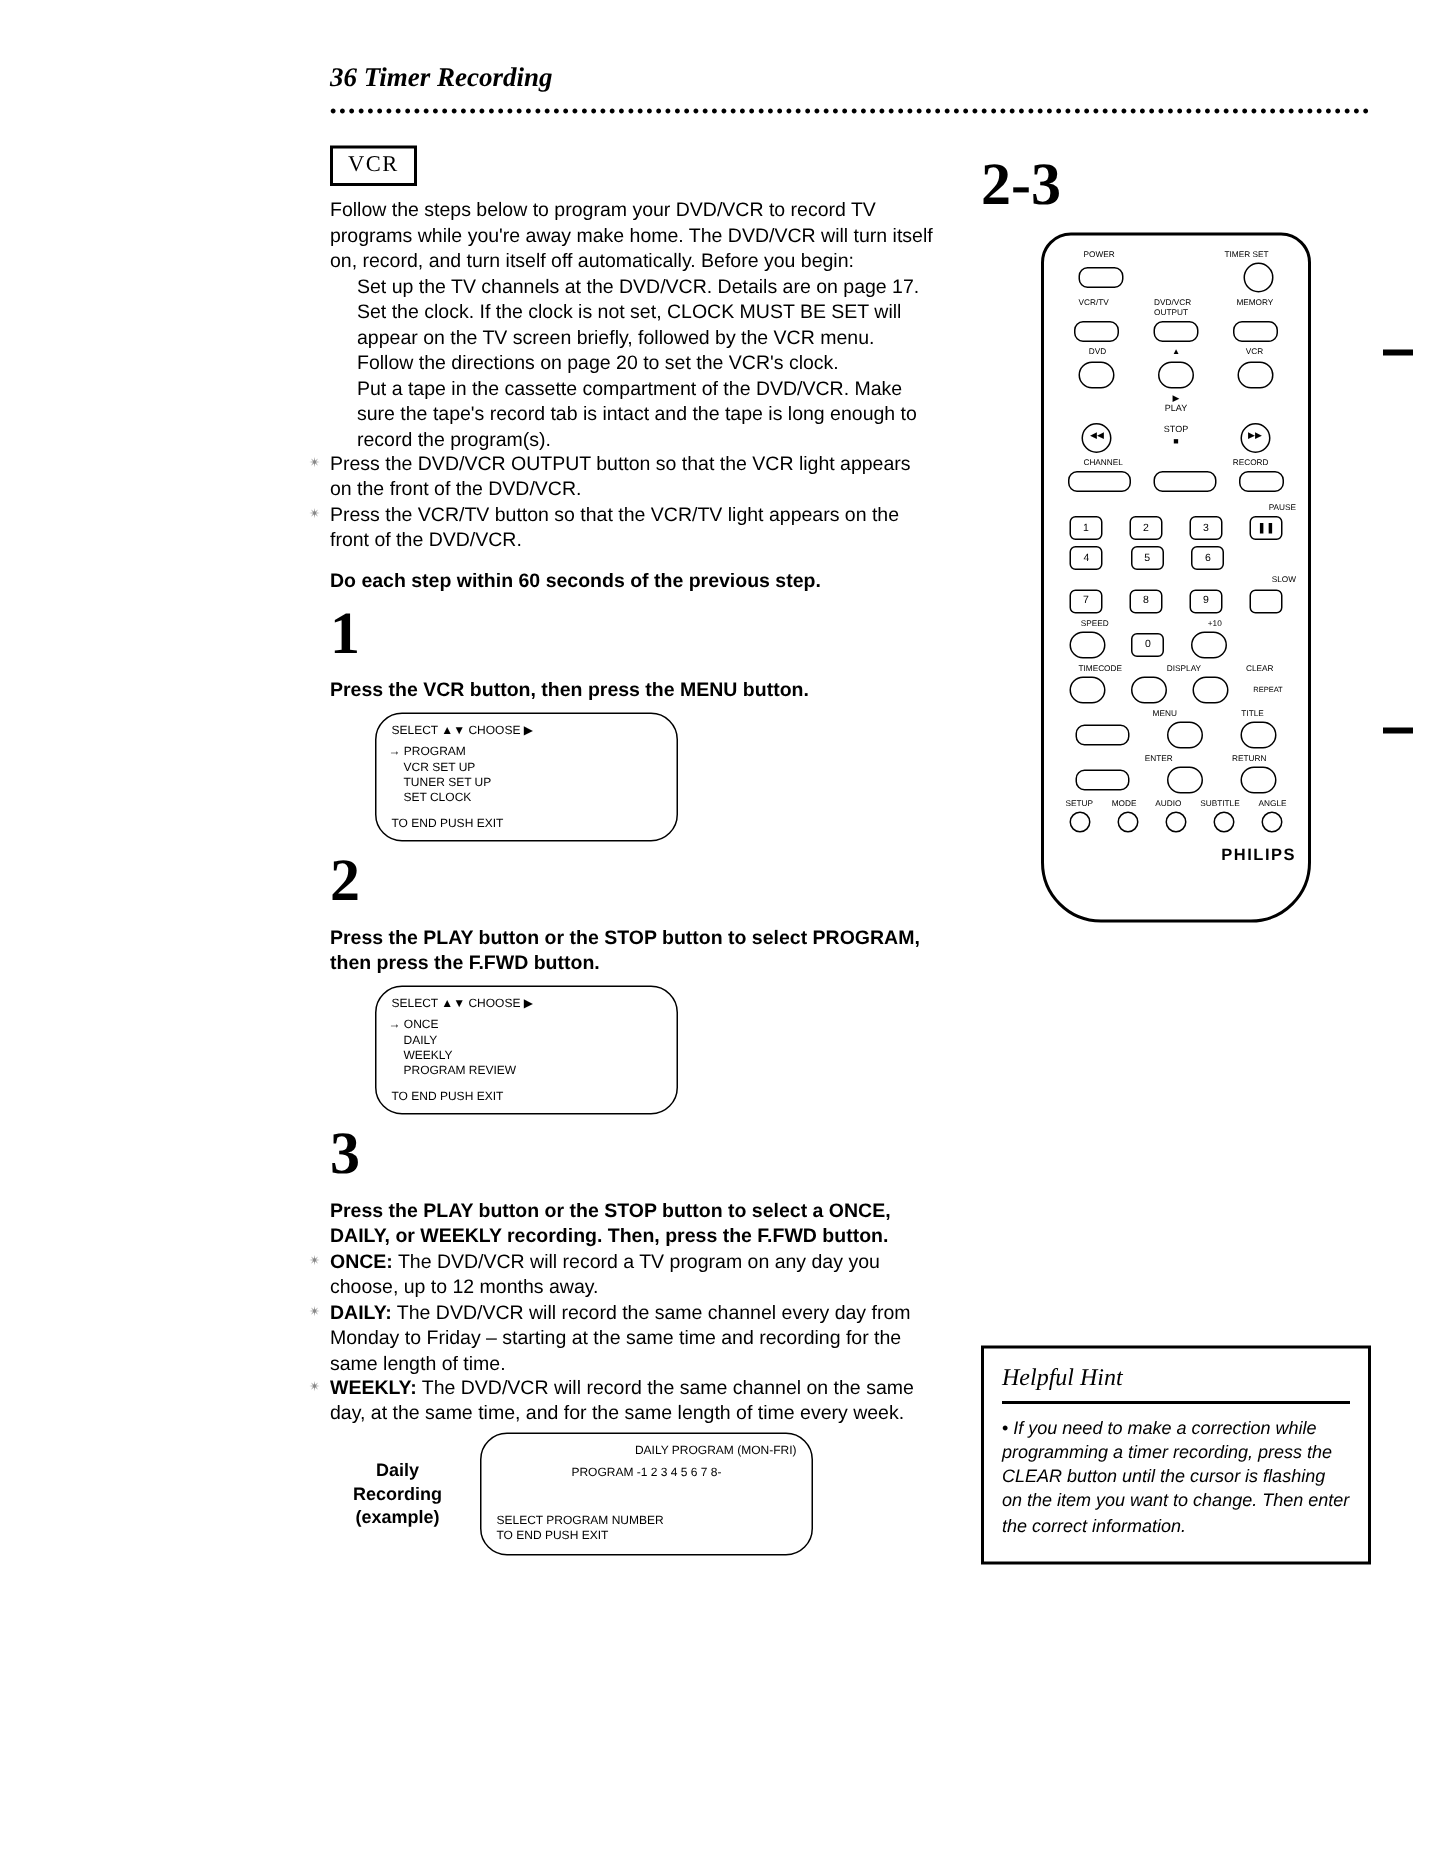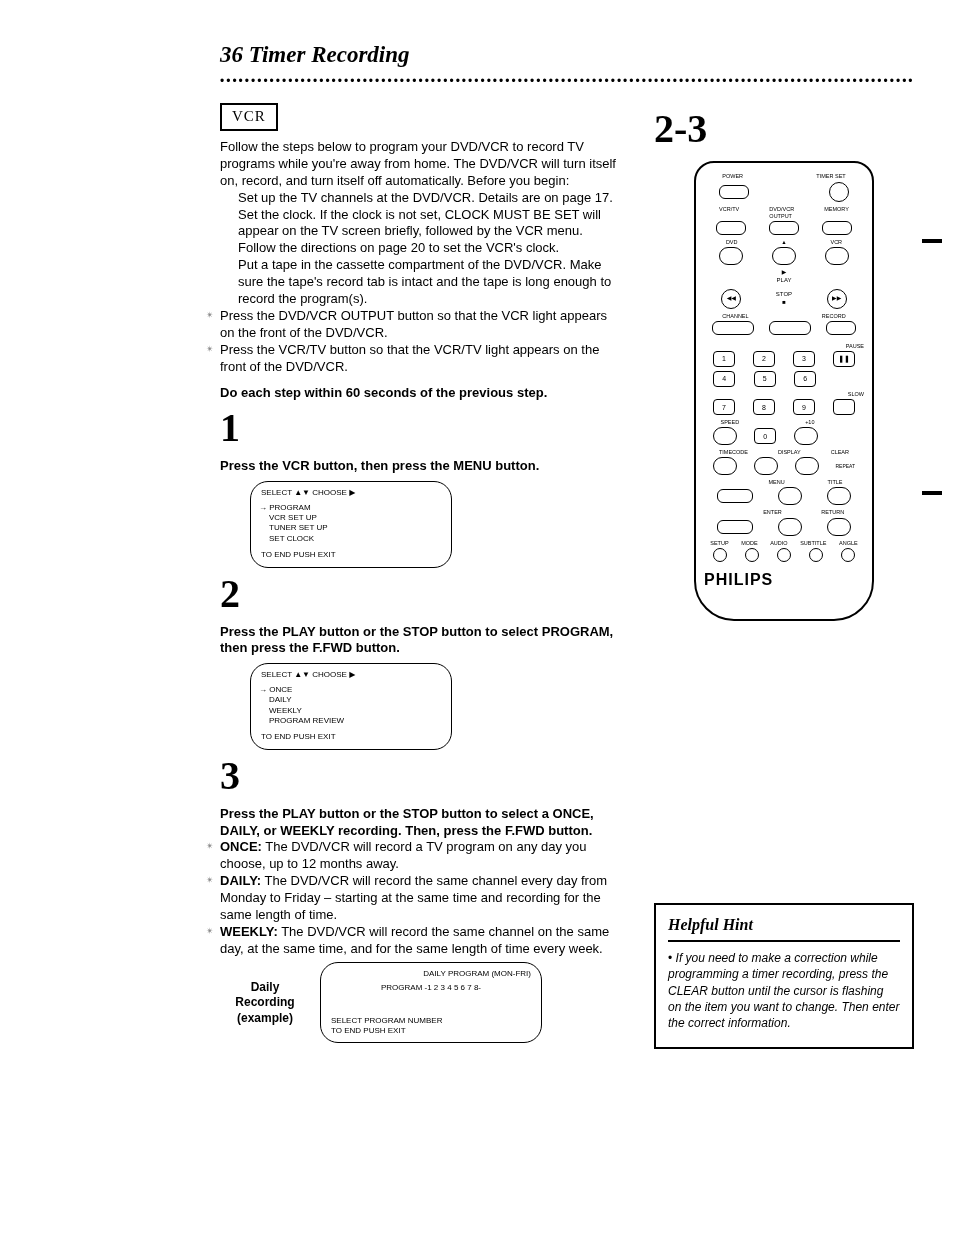--- a/index.html
+++ b/index.html
@@ -7,21 +7,21 @@
     font-size: 13px;
     color: #000;
     margin: 0;
     padding: 40px 40px 60px 40px;
     width: 874px;
     line-height: 1.3;
     background: #fff;
   }
   .page-title {
     font-family: "Times New Roman", serif;
-    font-size: 23px;
+    font-size: 18px;
     font-weight: bold;
     font-style: italic;
     margin-left: 180px;
     margin-bottom: 4px;
   }
   .page-title .num { font-style: italic; }
   .dot-rule {
     margin-left: 180px;
     font-size: 12px;
     letter-spacing: 2px;
@@ -83,21 +83,21 @@
   .daily-label { font-weight: bold; font-size: 12px; text-align: center; width: 90px; line-height: 1.3; padding-top: 18px;}
   .screen-box.small { width: 200px; margin: 0; padding: 6px 10px;}
   .hint-box {
     border: 2.5px solid #000;
     padding: 10px 12px 16px 12px;
     margin-top: 12px;
     font-size: 12.5px;
   }
   .hint-title {
     font-family: "Times New Roman", serif;
-    font-weight: bold;
+    font-weight: normal;
     font-style: italic;
     font-size: 16px;
     border-bottom: 2px solid #000;
     padding-bottom: 4px;
     margin-bottom: 8px;
   }
   .hint-body { font-style: italic; font-size: 12px; line-height: 1.35;}
   .hint-body::before { content: "• "; font-style: normal; }
   .setup-bullet { margin-left: 18px; position: relative; }
   .setup-bullet::before {
@@ -122,21 +122,21 @@
     position: relative;
     padding: 10px 8px;
     box-sizing: border-box;
     font-size: 6px;
   }
   .remote .row { display: flex; justify-content: space-around; margin-bottom: 4px; align-items: center;}
   .btn-o { width: 22px; height: 16px; border: 1.3px solid #000; border-radius: 10px; }
   .btn-o.round { width: 18px; height: 18px; border-radius: 50%; }
   .btn-o.rect { width: 28px; height: 12px; border-radius: 6px; }
   .btn-o.num { width: 20px; height: 14px; border-radius: 4px; font-size: 7px; display:flex; align-items:center; justify-content:center;}
-  .brand { text-align: left; font-weight: bold; font-size: 16px; letter-spacing: 1px; margin-top: 8px;}
+  .brand { text-align: right; font-weight: bold; font-size: 11px; letter-spacing: 1px; margin-top: 8px;}
   .tick { position: absolute; width: 20px; height: 10px; border-top: 4px solid #000; }
   .tick.t1 { right: -28px; top: 78px; }
   .tick.t2 { right: -28px; top: 330px; }
   .remote-wrap { position: relative; }
   .lbl-row { display:flex; justify-content:space-around; font-size:5.5px; margin-bottom:1px;}
   b { font-weight: bold; }
 </style>
 </head>
 <body>
 
@@ -144,21 +144,21 @@
   <span class="num">36</span>
   <span>Timer Recording</span>
 </div>
 <div class="dot-rule">••••••••••••••••••••••••••••••••••••••••••••••••••••••••••••••••••••••••••••••••••••••••••••••••••••••••••••••••••••••••••••••••</div>
 
 <div class="columns">
   <div class="left-col">
 
     <div class="vcr-box">VCR</div>
 
-    <div class="intro">Follow the steps below to program your DVD/VCR to record TV programs while you're away from home. The DVD/VCR will turn itself on, record, and turn itself off automatically. Before you begin:</div>
+    <div class="intro">Follow the steps below to program your DVD/VCR to record TV programs while you're away make home. The DVD/VCR will turn itself on, record, and turn itself off automatically. Before you begin:</div>
 
     <div class="setup-bullet"><span>Set up the TV channels at the DVD/VCR. Details are on page 17.</span></div>
     <div class="setup-bullet"><span>Set the clock. If the clock is not set, CLOCK MUST BE SET will appear on the TV screen briefly, followed by the VCR menu. Follow the directions on page 20 to set the VCR's clock.</span></div>
     <div class="setup-bullet"><span>Put a tape in the cassette compartment of the DVD/VCR. Make sure the tape's record tab is intact and the tape is long enough to record the program(s).</span></div>
     <div class="star-bullet"><span>Press the DVD/VCR OUTPUT button so that the VCR light appears on the front of the DVD/VCR.</span></div>
     <div class="star-bullet"><span>Press the VCR/TV button so that the VCR/TV light appears on the front of the DVD/VCR.</span></div>
 
     <div class="step-bold">Do each step within 60 seconds of the previous step.</div>
 
     <div class="big-step">1</div>

